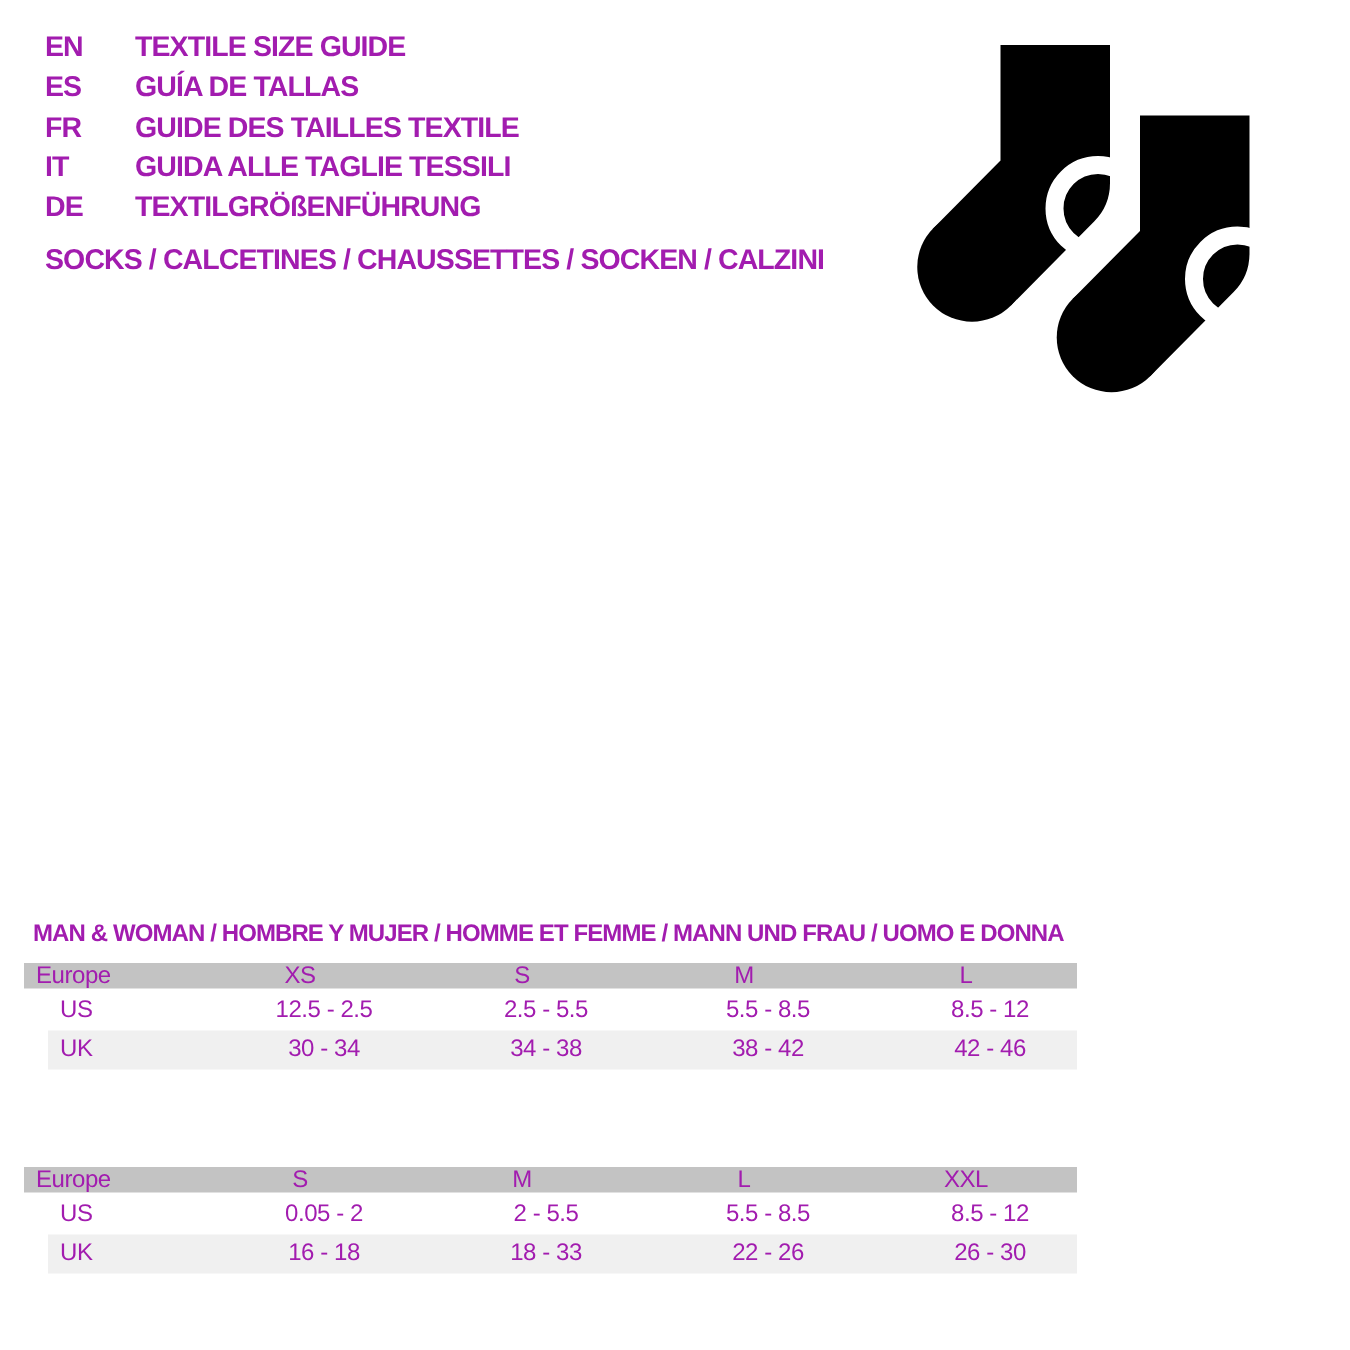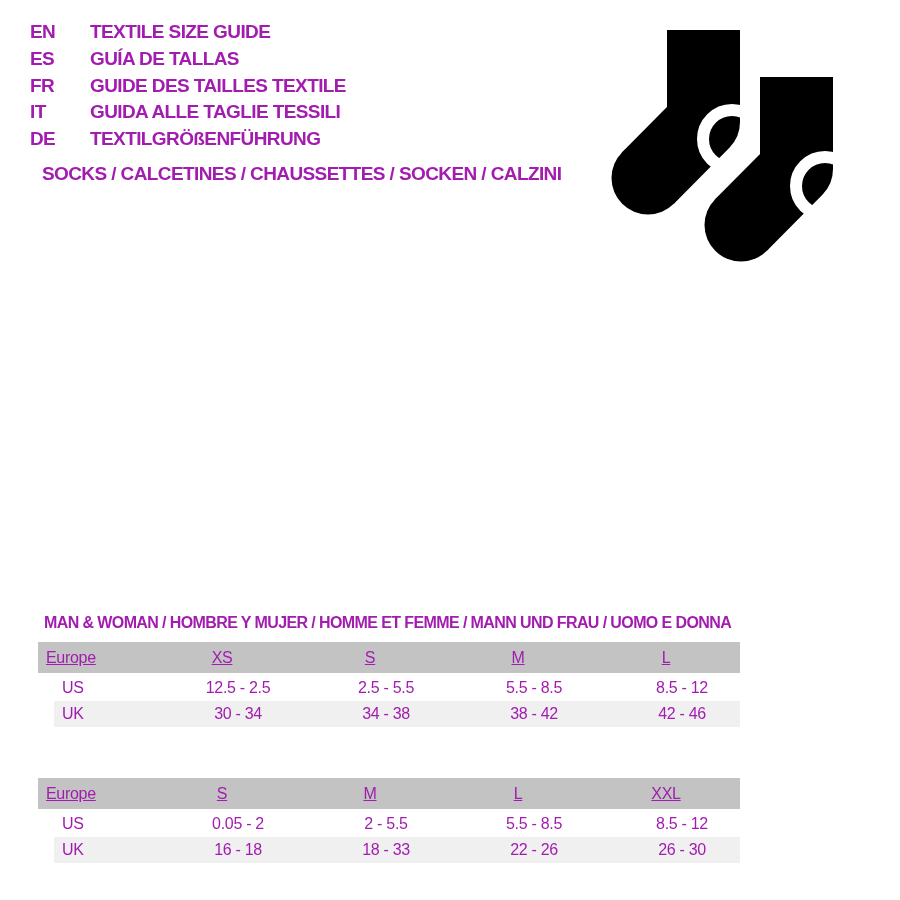--- a/index.html
+++ b/index.html
@@ -5,33 +5,33 @@
   html,body{margin:0;padding:0;background:#ffffff;}
   .page{
     position:relative;width:900px;height:900px;background:#ffffff;overflow:hidden;
     font-family:"Liberation Sans",sans-serif;color:#a21caf;
   }
   
   .lang-block{position:absolute;left:30px;top:19px;}
   .lang-row{display:flex;line-height:26.8px;font-size:19px;font-weight:700;letter-spacing:-0.6px;}
   .lang-code{width:60px;flex:0 0 60px;}
   
-  .category-heading{position:absolute;left:42px;top:163px;margin:0;font-size:19px;font-weight:700;letter-spacing:-0.6px;}
+  .category-heading{position:absolute;left:30px;top:163px;margin:0;font-size:19px;font-weight:700;letter-spacing:-0.6px;}
   
   .socks-icon{position:absolute;left:600px;top:8px;width:270px;height:265px;}
   
-  .size-table{position:absolute;left:38px;width:702px;}
+  .size-table{position:absolute;left:16px;width:702px;}
   .table-1{top:613px;}
   .table-2{top:769px;}
   .table-title{margin:0 0 0 6px;font-size:16px;font-weight:700;letter-spacing:-0.6px;line-height:20px;white-space:nowrap;}
   .thead,.trow{
     display:grid;grid-template-columns:110px 148px 148px 148px 148px;
     align-items:center;font-size:16px;letter-spacing:-0.3px;
   }
-  .thead{margin-top:9px;height:31px;background:#c3c3c3;margin-bottom:2px;text-decoration:underline;}
+  .thead{margin-top:9px;height:17px;background:#c3c3c3;margin-bottom:2px;}
   .trow{height:26px;margin-left:16px;}
   .trow.alt{background:#f0f0f0;}
   .thead span,.trow span{text-align:center;}
   .thead span.c0,.trow span.c0{text-align:left;padding-left:8px;}
 </style>
 </head>
 <body>
 
 <main class="page">
 

